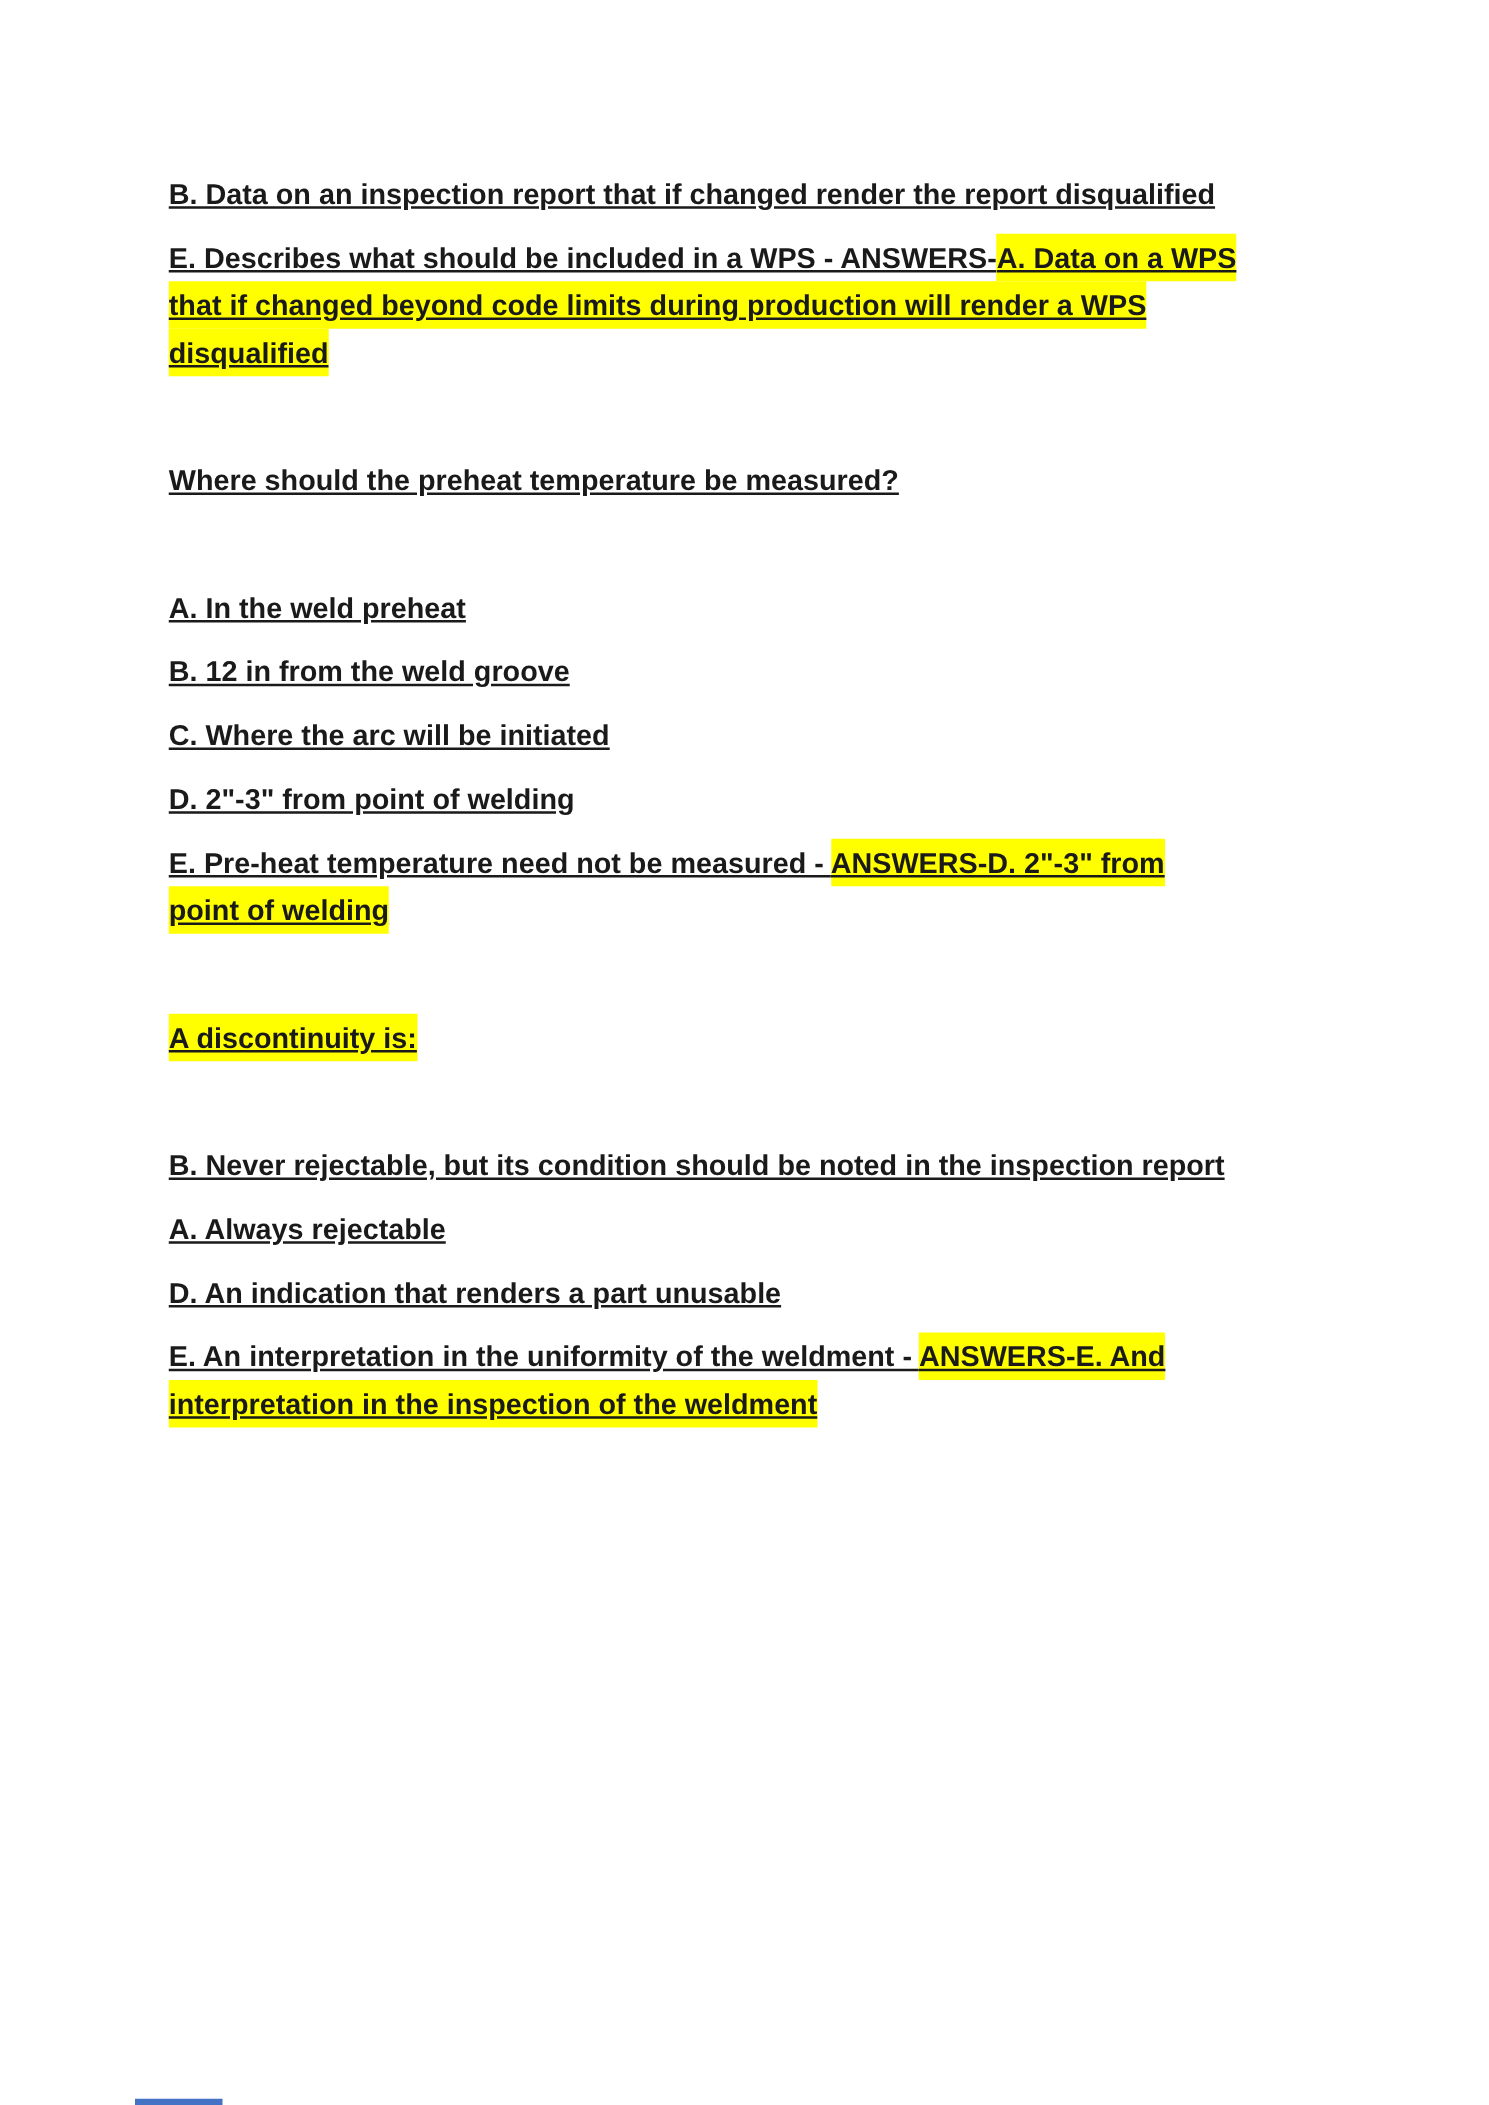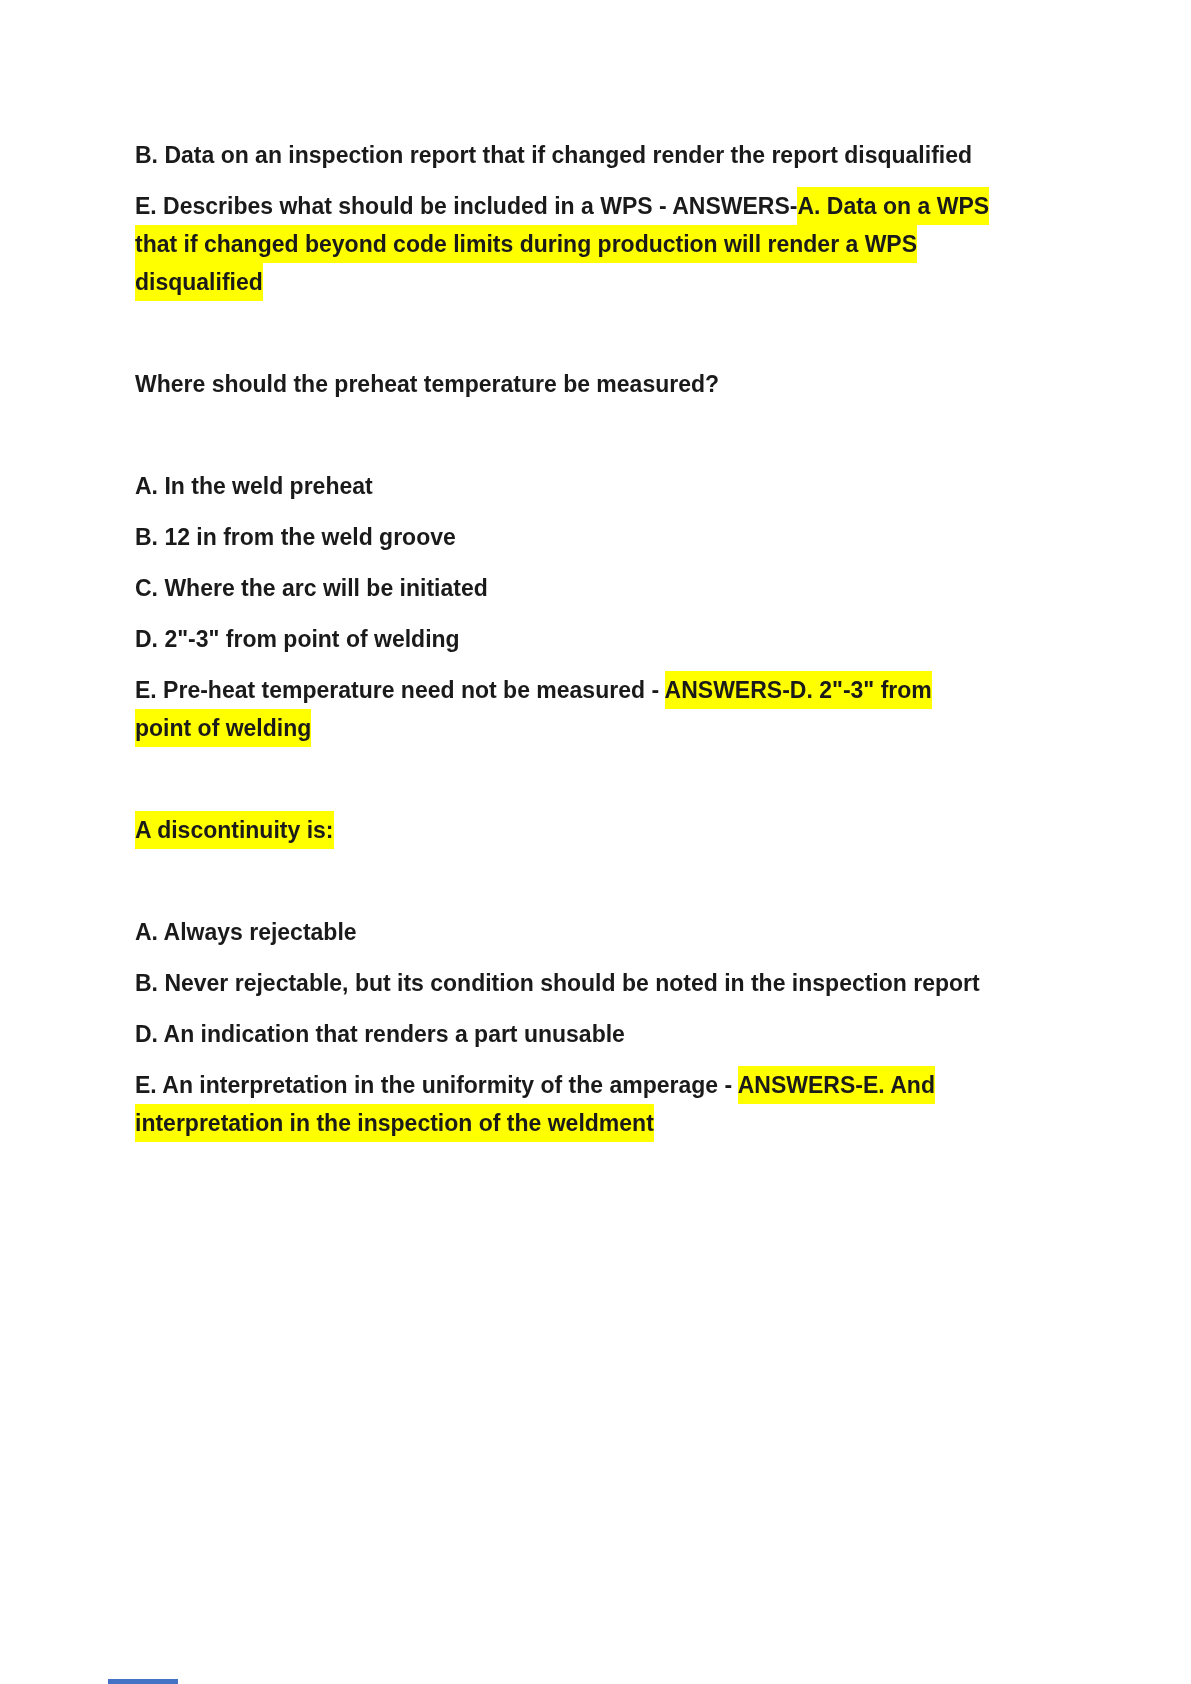--- a/index.html
+++ b/index.html
@@ -17,20 +17,21 @@
     padding: 136px 0 0 135px;
     width: 1010px;
   }
   .para {
     width: 858px;
     font-weight: bold;
     font-size: 23px;
     line-height: 38px;
     color: #1a1a1a;
     margin-bottom: 13px;
+    text-decoration: underline;
   }
   .hl {
     background: #ffff00;
     padding: 6px 0;
   }
   .gap {
     height: 51px;
   }
   .bottom-bar {
     position: absolute;
@@ -61,21 +62,21 @@
     <p class="para"><span>C. Where the arc will be initiated</span></p>
     <p class="para"><span>D. 2"-3" from point of welding</span></p>
     <p class="para"><span>E. Pre-heat temperature need not be measured - </span><span class="hl">ANSWERS-D. 2"-3" from point of welding</span></p>
   </section>
 
   <div class="gap"></div>
 
   <section>
     <p class="para"><span class="hl">A discontinuity is:</span></p>
     <div class="gap"></div>
+    <p class="para"><span>B. Never rejectable, but its condition should be noted in the inspection report</span></p>
     <p class="para"><span>A. Always rejectable</span></p>
-    <p class="para"><span>B. Never rejectable, but its condition should be noted in the inspection report</span></p>
     <p class="para"><span>D. An indication that renders a part unusable</span></p>
-    <p class="para"><span>E. An interpretation in the uniformity of the amperage - </span><span class="hl">ANSWERS-E. And interpretation in the inspection of the weldment</span></p>
+    <p class="para"><span>E. An interpretation in the uniformity of the weldment - </span><span class="hl">ANSWERS-E. And interpretation in the inspection of the weldment</span></p>
   </section>
 
 </div>
 
 <div class="bottom-bar"></div>
 
 </body></html>

